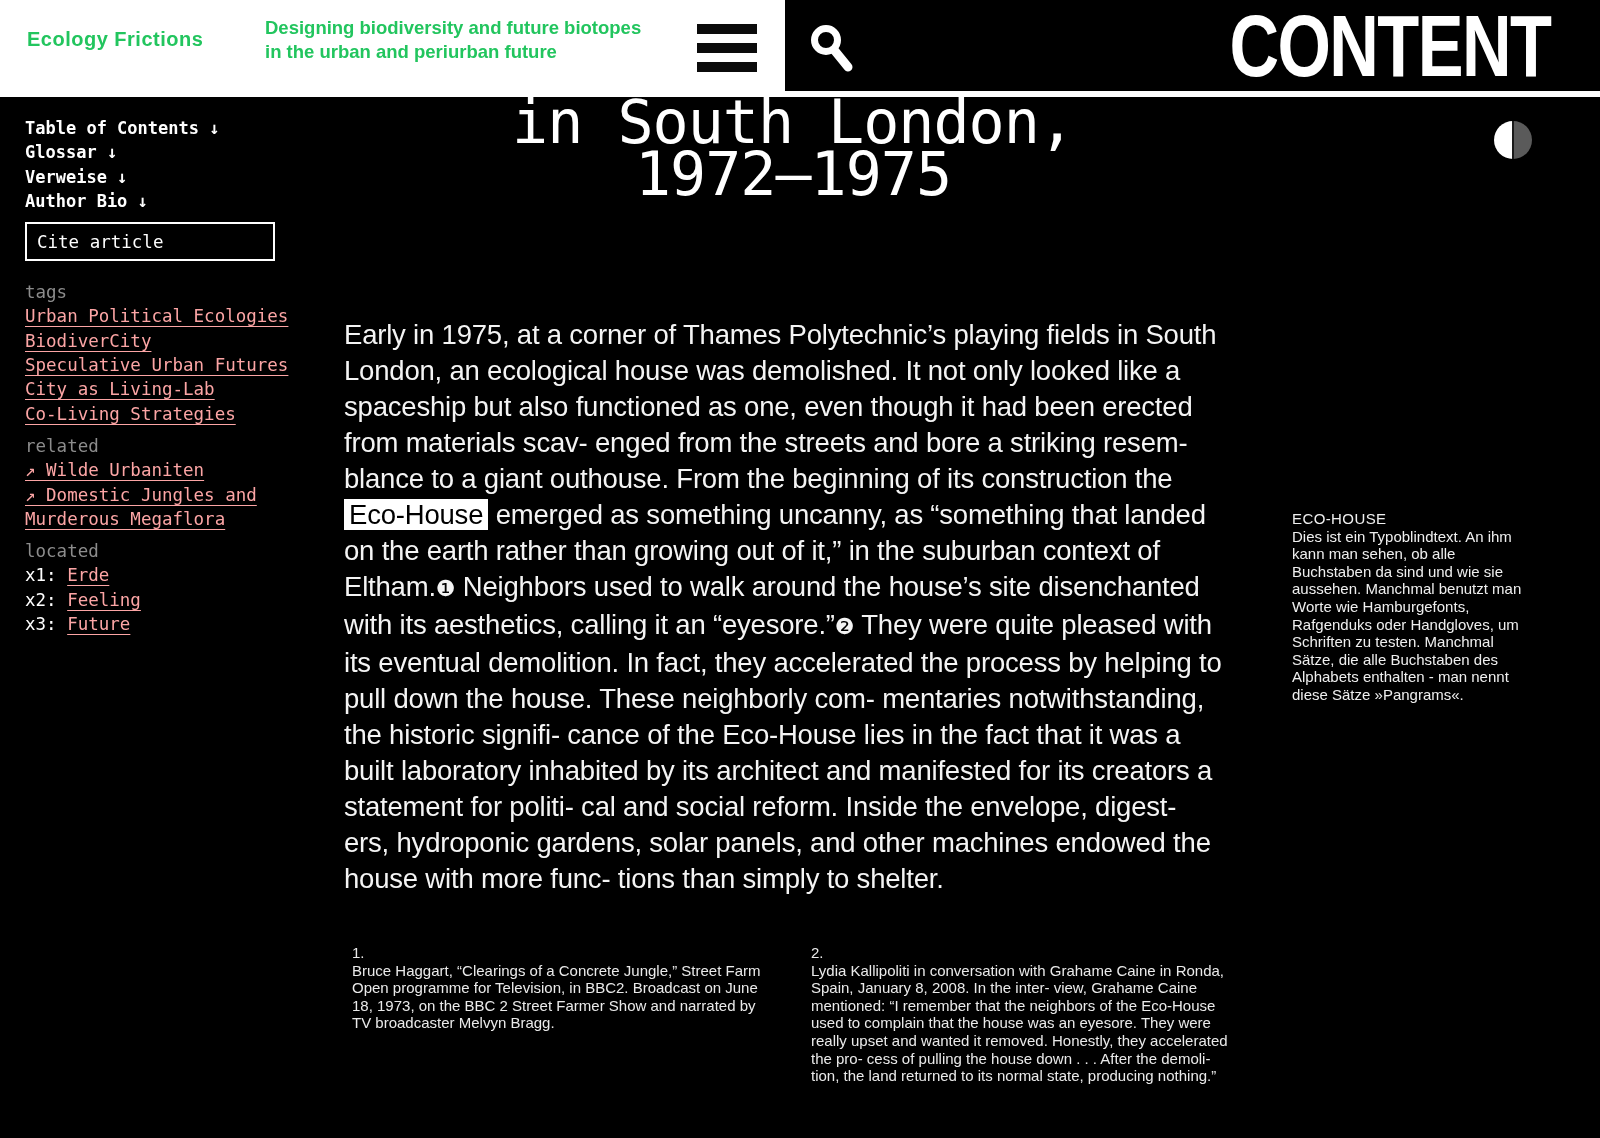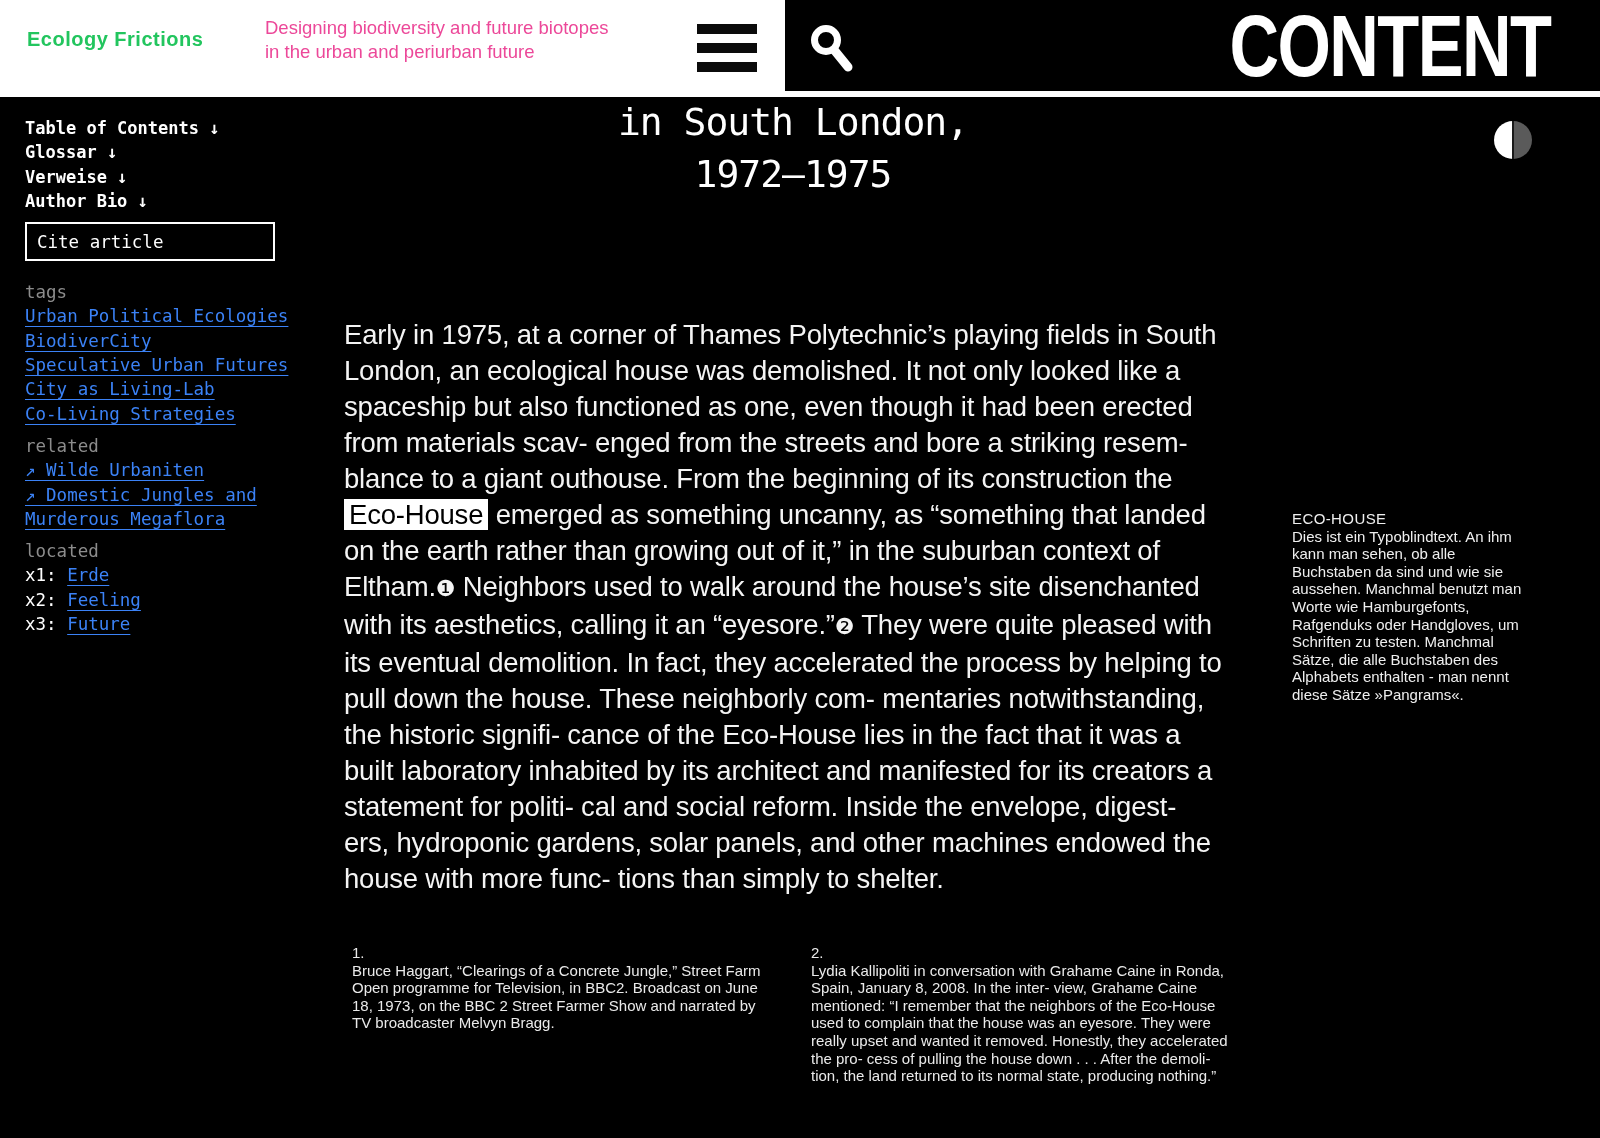--- a/index.html
+++ b/index.html
@@ -20,21 +20,21 @@
     background:#fff;
   }
   .logo {
     position:absolute; left:27px; top:28px;
     font-family:Liberation Sans, sans-serif;
     font-size:20px; font-weight:700; color:#22c55e;
     letter-spacing:0.5px; cursor:pointer; white-space:pre;
   }
   .subtitle {
     position:absolute; left:265px; top:16px;
-    font-size:18.5px; line-height:23.5px; font-weight:400; color:#ec4899;
+    font-size:18.5px; line-height:23.5px; font-weight:700; color:#22c55e;
   }
   .hamburger {
     position:absolute; left:697px; top:24px; width:60px; height:48px;
     display:flex; flex-direction:column; justify-content:space-between;
     cursor:pointer;
   }
   .hamburger .bar { height:10px; background:#0b0b0b; }
   .search-btn {
     position:absolute; left:804px; top:21px; width:56px; height:54px;
     cursor:pointer; display:flex; align-items:center; justify-content:center;
@@ -66,31 +66,31 @@
     font-family:"DejaVu Sans Mono", monospace;
   }
   .btn-download { margin-top:16px; }
   .btn-cite { margin-top:9px; }
   .side-label {
     margin-top:8px; font-size:17.5px; line-height:24.3px;
     color:#8c8c8c; font-weight:400;
   }
   .side-label.first { margin-top:19px; }
   .side-link {
-    font-size:17.5px; line-height:24.3px; color:#3b82f6; cursor:pointer;
+    font-size:17.5px; line-height:24.3px; color:#fca5a5; cursor:pointer;
     text-decoration:underline; text-underline-offset:4px;
     text-decoration-thickness:1px;
   }
   .side-link-row { font-size:17.5px; line-height:24.3px; }
   .loc-prefix { color:#fff; text-decoration:none; cursor:default; }
   
   .article-title {
     position:absolute; left:352px; top:96px; width:882px;
     text-align:center; font-family:"DejaVu Sans Mono", monospace;
-    font-size:38px; line-height:52px; font-weight:400; color:#fff;
+    font-size:60px; line-height:52px; font-weight:400; color:#fff;
     letter-spacing:-1px;
   }
   .article-body {
     position:absolute; left:344px; top:317px; width:882px;
     font-size:27.5px; line-height:36px; color:#f4f4f4;
     letter-spacing:-0.2px;
   }
   .term-highlight { background:#fff; color:#000; padding:0 5px; cursor:pointer; }
   .fn-ref { font-size:0.8em; cursor:pointer; }
   .margin-note {

